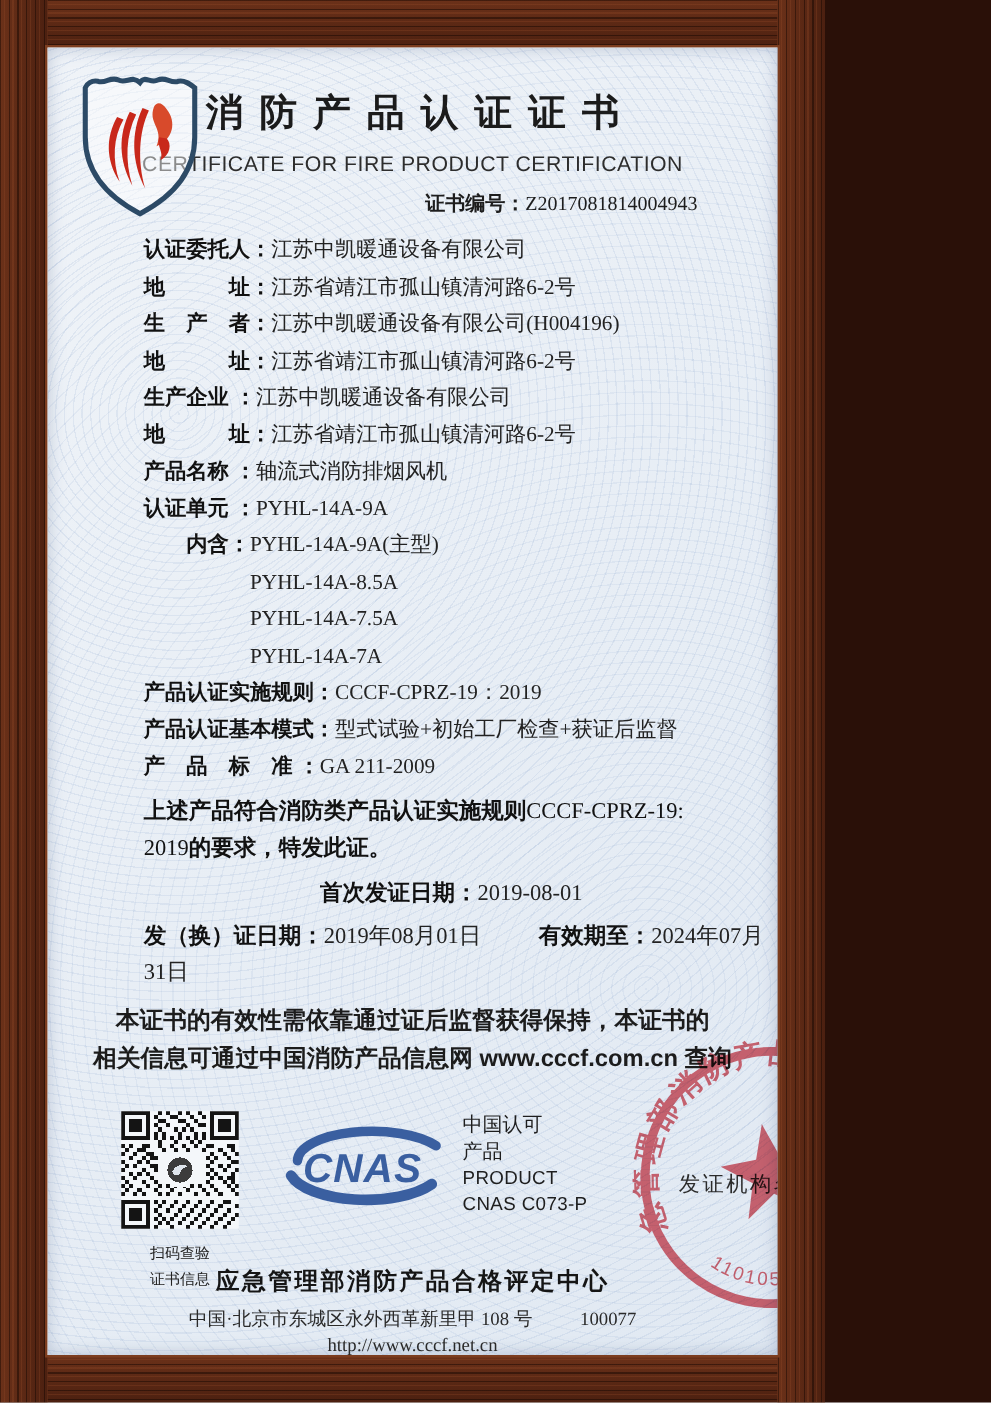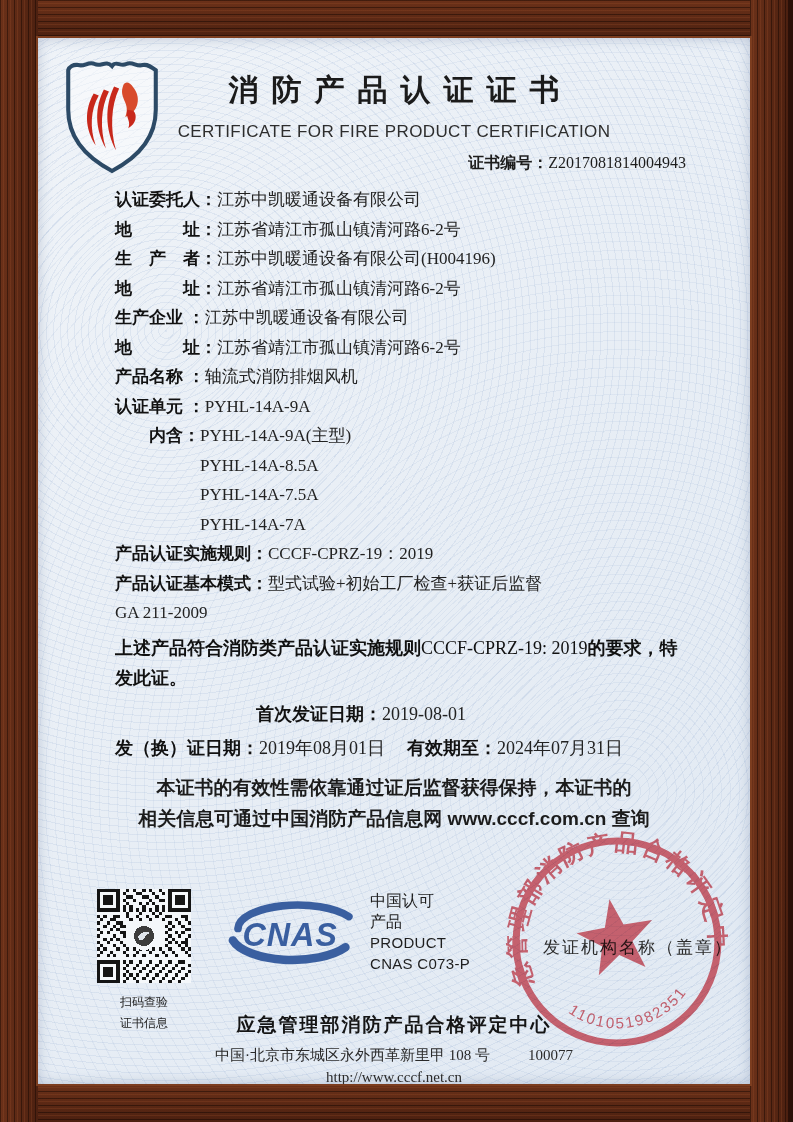--- a/index.html
+++ b/index.html
@@ -1,17 +1,17 @@
 <!DOCTYPE html>
 <html><head>
 <meta charset="utf-8">
 <style>
   html,body{margin:0;padding:0;}
   body{width:793px;height:1122px;background:#2a1008;font-family:"Liberation Sans",sans-serif;}
-  .frame{position:relative;width:788px;height:1122px;box-sizing:border-box;background:#ffffff;overflow:hidden;}
+  .frame{position:relative;width:660px;height:1122px;box-sizing:border-box;background:#ffffff;overflow:hidden;}
   .wood{position:absolute;background-color:#5f2b16;}
   .wood-top,.wood-bottom{left:0;right:0;height:38px;
     background-image:repeating-linear-gradient(180deg,rgba(15,4,0,.45) 0 1px,transparent 1px 3px,rgba(150,75,40,.28) 3px 4px,transparent 4px 7px),
       linear-gradient(180deg,#6b3119,#4c2010);}
   .wood-top{top:0;}
   .wood-bottom{bottom:0;}
   .wood-left,.wood-right{top:0;bottom:0;width:38px;
     background-image:repeating-linear-gradient(90deg,rgba(15,4,0,.45) 0 1px,transparent 1px 3px,rgba(150,75,40,.28) 3px 4px,transparent 4px 7px),
       linear-gradient(90deg,#6b3119,#4c2010);}
   .wood-left{left:0;}
@@ -33,21 +33,21 @@
   .row{display:flex;line-height:29.5px;font-size:17px;}
   .row .lab{font-weight:700;white-space:pre;color:#111;flex:none;}
   .row .val{color:#222;font-family:"Liberation Serif",serif;white-space:pre;}
   .row.cont .val{margin-left:85px;}
   .statement{margin-top:5px;padding-left:77px;padding-right:69px;font-size:18px;font-weight:700;line-height:30px;color:#111;}
   .statement .code{font-weight:400;font-family:"Liberation Serif",serif;}
   .first-date{margin-top:7px;padding-left:218px;font-size:18px;line-height:29px;}
   .issue-date{margin-top:5px;padding-left:77px;font-size:18px;line-height:29px;}
   .dlab{font-weight:700;color:#111;}
   .dval{font-family:"Liberation Serif",serif;color:#222;}
-  .gap{margin-left:22px;}
+  .gap{margin-left:46px;}
   .notice{margin-top:9px;text-align:center;font-size:19px;font-weight:600;line-height:31px;color:#1c1c1c;}
   .bottom{position:absolute;left:0;top:0;width:100%;height:0;}
   .qr-block{position:absolute;left:55px;top:851px;width:102px;text-align:center;}
   .qr-block svg{width:94px;height:94px;display:block;margin:0 auto;}
   .qr-cap{margin-top:9px;font-size:12px;line-height:21px;color:#222;}
   .cnas-block{position:absolute;left:188px;top:853px;width:128px;height:80px;}
   .accr-block{position:absolute;left:332px;top:852px;font-size:16px;line-height:21px;color:#1e1e1e;}
   .accr-block .en{font-size:15px;letter-spacing:.3px;}
   .issuer{position:absolute;left:505px;top:898px;font-size:17px;letter-spacing:2px;color:#2b2b2b;white-space:pre;}
   .stamp{position:absolute;left:468px;top:793px;width:222px;height:222px;mix-blend-mode:multiply;opacity:.9;}
@@ -135,20 +135,21 @@
       </div>
       <div class="row">
         <span class="lab">产品认证实施规则：</span>
           <span class="val">CCCF-CPRZ-19：2019</span>
       </div>
       <div class="row">
         <span class="lab">产品认证基本模式：</span>
           <span class="val">型式试验+初始工厂检查+获证后监督</span>
       </div>
       <div class="row">
+        <span class="lab">产　品　标　准 ：</span>
           <span class="val">GA 211-2009</span>
       </div>
     </div>
 
     <div class="statement">
       <span>上述产品符合消防类产品认证实施规则</span><span class="code">CCCF-CPRZ-19: 2019</span><span>的要求，特发此证。</span>
     </div>
 
     <div class="first-date">
       <span class="dlab">首次发证日期：</span><span class="dval">2019-08-01</span>

